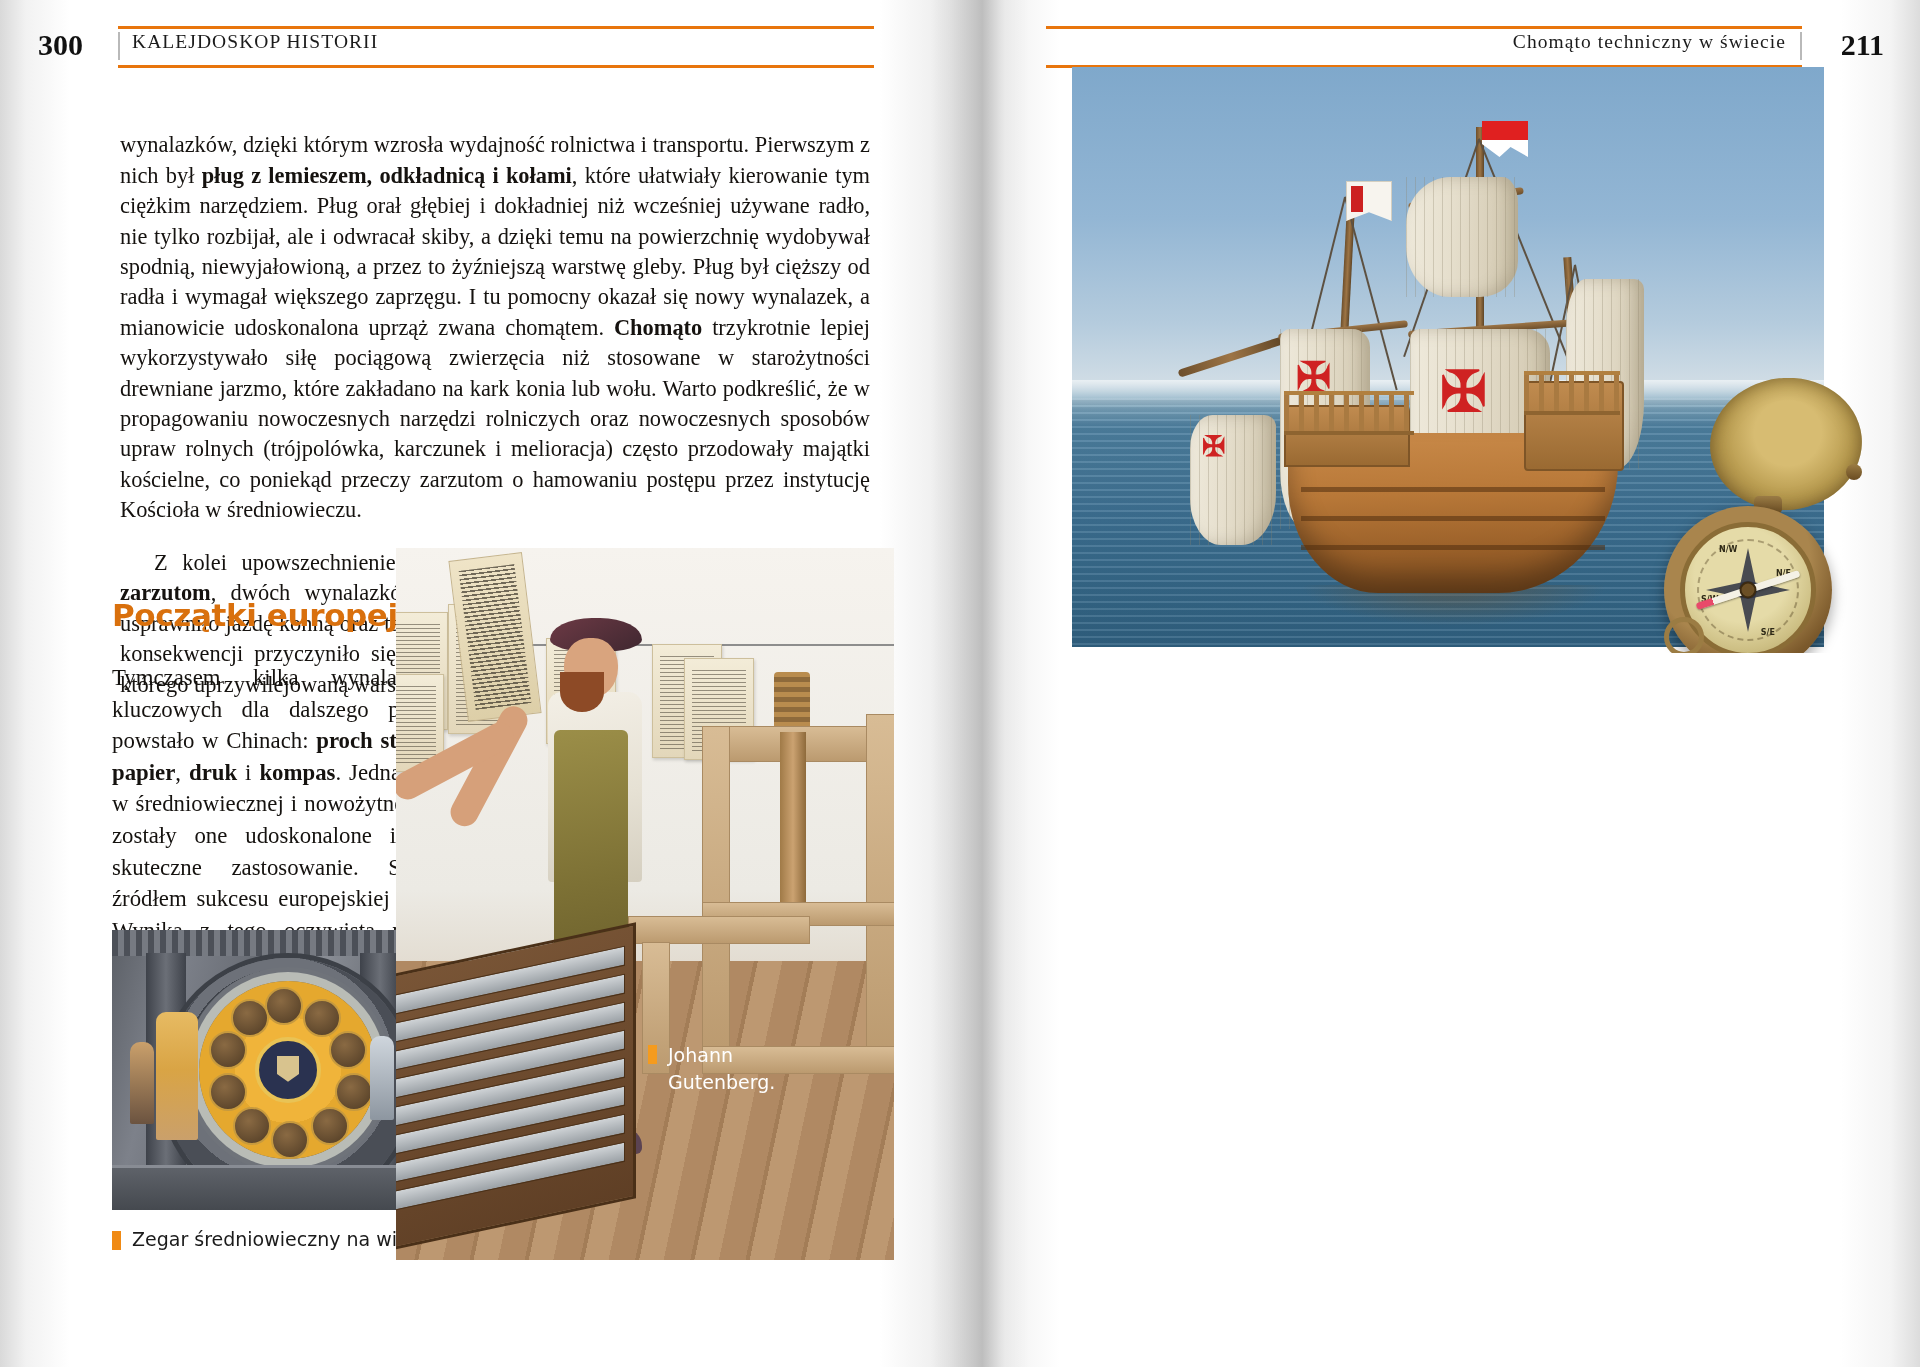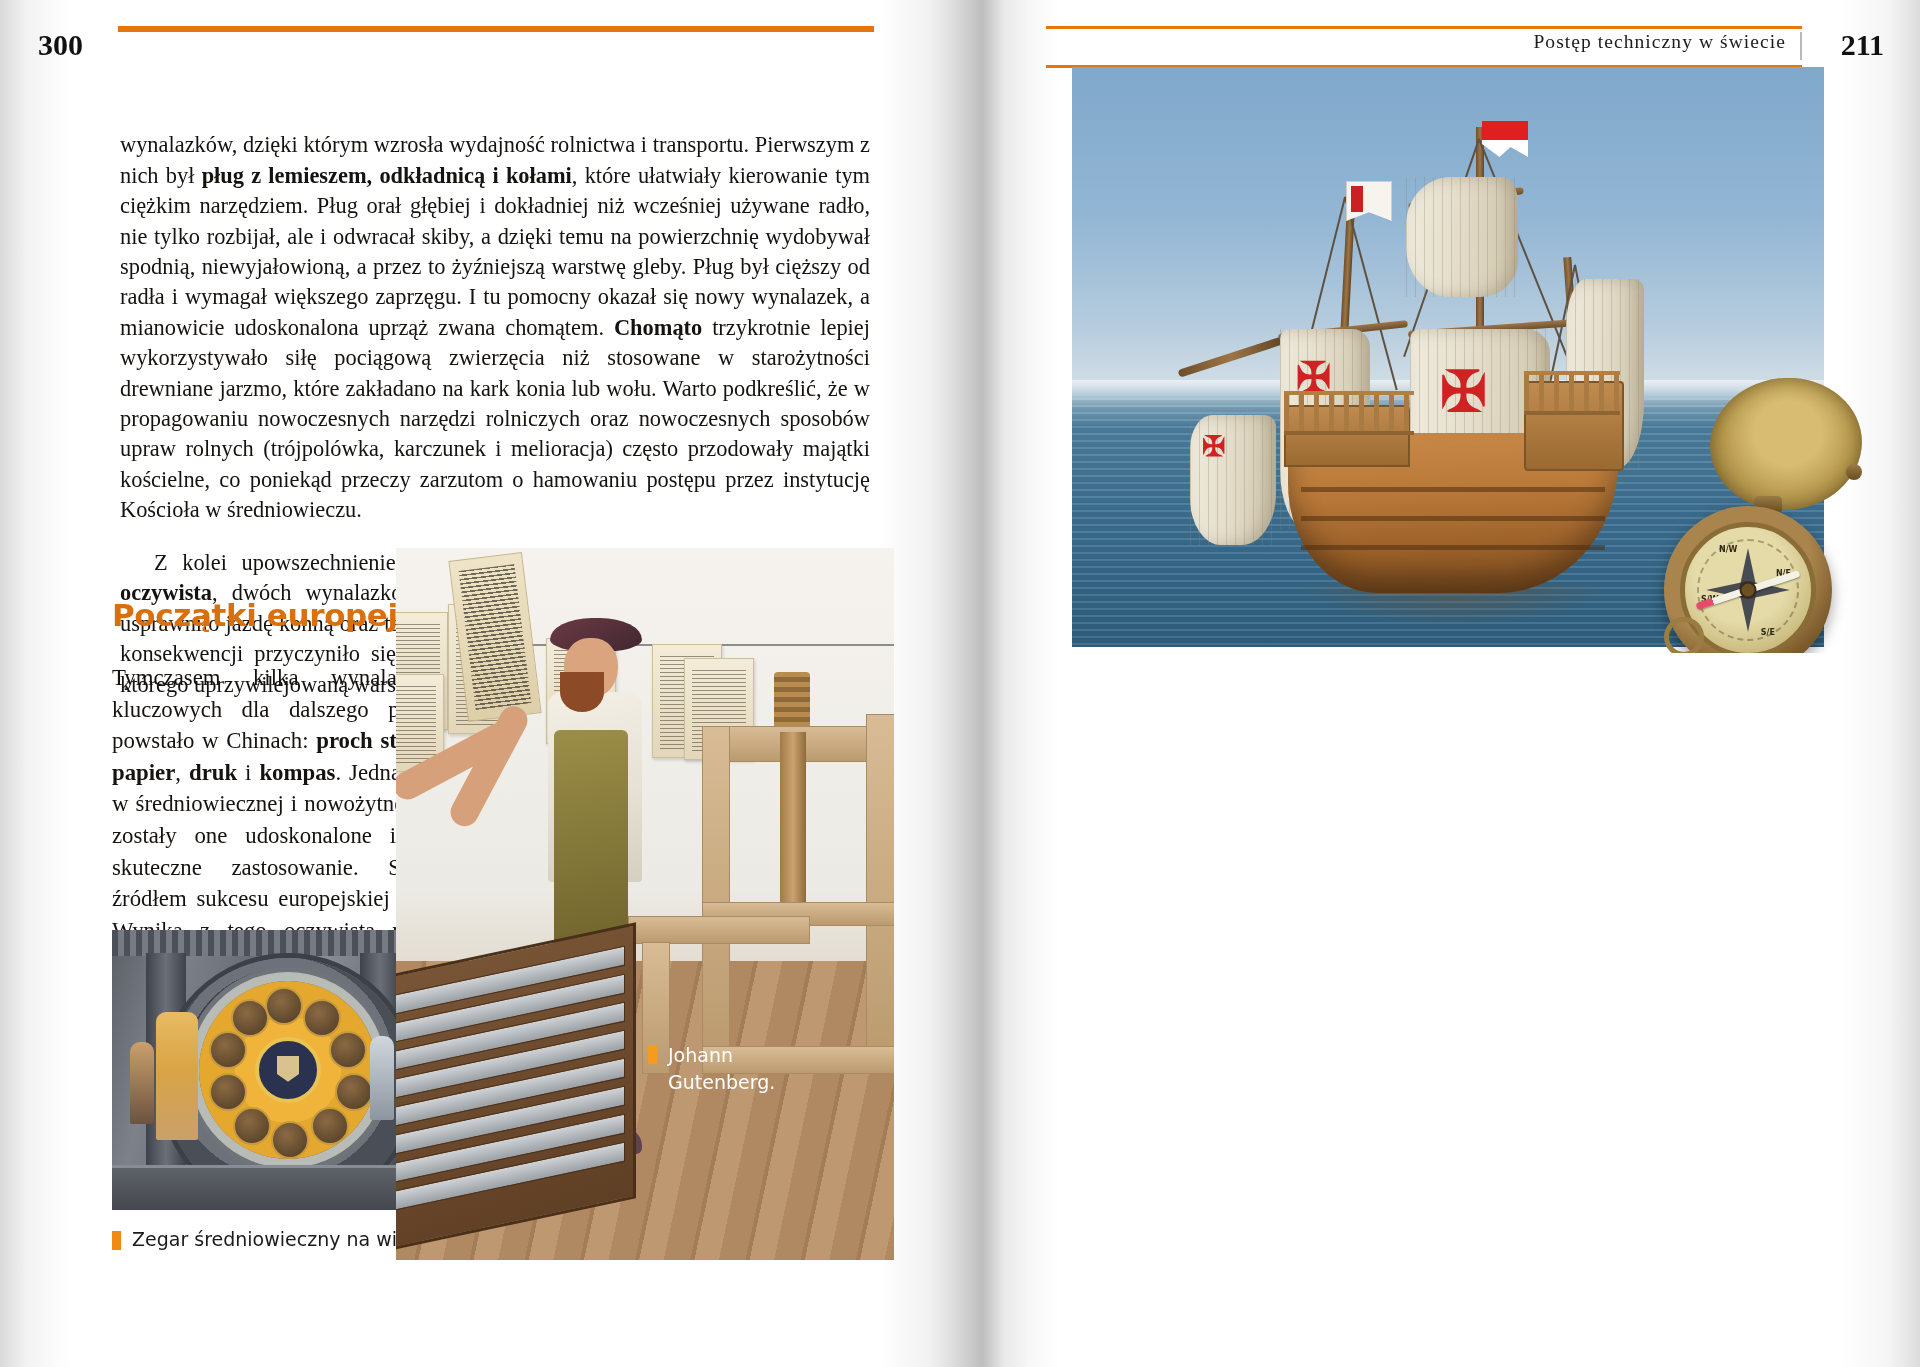--- a/index.html
+++ b/index.html
@@ -258,26 +258,30 @@
 <body>
 
 <div id="spread">
 
   <div class="page" id="page-left">
 
     <div class="folio" id="folio-left">300</div>
 
     <div class="runhead" id="runhead-left">
       <div class="rule"></div>
+      <div class="runhead-body">
+        <div class="headrule-tick"></div>
+        <div class="runhead-txt">KALEJDOSKOP HISTORII</div>
+      </div>
       <div class="rule"></div>
     </div>
 
     <div id="col-left-wide">
       <p class="bodytext">wynalazków, dzięki którym wzrosła wydajność rolnictwa i transportu. Pierwszym z nich był <b>pług z lemieszem, odkładnicą i kołami</b>, które ułatwiały kierowanie tym ciężkim narzędziem. Pług orał głębiej i dokładniej niż wcześniej używane radło, nie tylko rozbijał, ale i odwracał skiby, a dzięki temu na powierzchnię wydobywał spodnią, niewyjałowioną, a przez to żyźniejszą warstwę gleby. Pług był cięższy od radła i wymagał większego zaprzęgu. I tu pomocny okazał się nowy wynalazek, a mianowicie udoskonalona uprząż zwana chomątem. <b>Chomąto</b> trzykrotnie lepiej wykorzystywało siłę pociągową zwierzęcia niż stosowane w starożytności drewniane jarzmo, które zakładano na kark konia lub wołu. Warto podkreślić, że w propagowaniu nowoczesnych narzędzi rolniczych oraz nowoczesnych sposobów upraw rolnych (trójpolówka, karczunek i melioracja) często przodowały majątki kościelne, co poniekąd przeczy zarzutom o hamowaniu postępu przez instytucję Kościoła w średniowieczu.</p>
-      <p class="bodytext indent">Z kolei upowszechnienie we wczesnośredniowiecznej Europie <b>podków</b> i <b>oczywista</b>, dwóch wynalazków znanych ludom koczowniczym dalekiej Azji, usprawniło jazdę konną oraz taktykę walki z konia (szarża z pochyloną kopią), a w konsekwencji przyczyniło się do przebudowy średniowiecznego społeczeństwa, którego uprzywilejowaną warstwą stało się rycerstwo.</p>
+      <p class="bodytext indent">Z kolei upowszechnienie we wczesnośredniowiecznej Europie <b>podków</b> i <b>zarzutom</b>, dwóch wynalazków znanych ludom koczowniczym dalekiej Azji, usprawniło jazdę konną oraz taktykę walki z konia (szarża z pochyloną kopią), a w konsekwencji przyczyniło się do przebudowy średniowiecznego społeczeństwa, którego uprzywilejowaną warstwą stało się rycerstwo.</p>
     </div>
 
     <h2 class="sectionhead">Początki europejskiej ekspansji</h2>
 
     <div id="col-left-narrow">
       <p class="bodytext" style="margin:0;font-size:22.8px;line-height:31.6px;">Tymczasem kilka wynalazków – kluczowych dla dalszego postępu – powstało w Chinach: <b>proch strzelniczy</b>, <b>papier</b>, <b>druk</b> i <b>kompas</b>. Jednak dopiero w średniowiecznej i nowożytnej Europie zostały one udoskonalone i znalazły skuteczne zastosowanie. Stały się źródłem sukcesu europejskiej ekspansji. Wynika z tego oczywista nauka, że równie ważne jak dokonanie</p>
     </div>
 
     <div class="figure" id="fig-clock">
       <div class="clock-wall"></div>
@@ -388,21 +392,21 @@
   </div>
 
   <div class="page" id="page-right">
 
     <div class="folio" id="folio-right">211</div>
 
     <div class="runhead" id="runhead-right" style="left:86px;">
       <div class="rule"></div>
       <div class="runhead-body">
         <div class="headrule-tick"></div>
-        <div class="runhead-txt">Postęp techniczny w świecie</div>
+        <div class="runhead-txt">Chomąto techniczny w świecie</div>
       </div>
       <div class="rule"></div>
     </div>
 
     <div class="figure" id="fig-caravel" style="left:112px;">
       <div class="sea-sky"></div>
       <div class="horizon-haze"></div>
       <div class="water-sheen"></div>
       <div class="reflection"></div>
 

